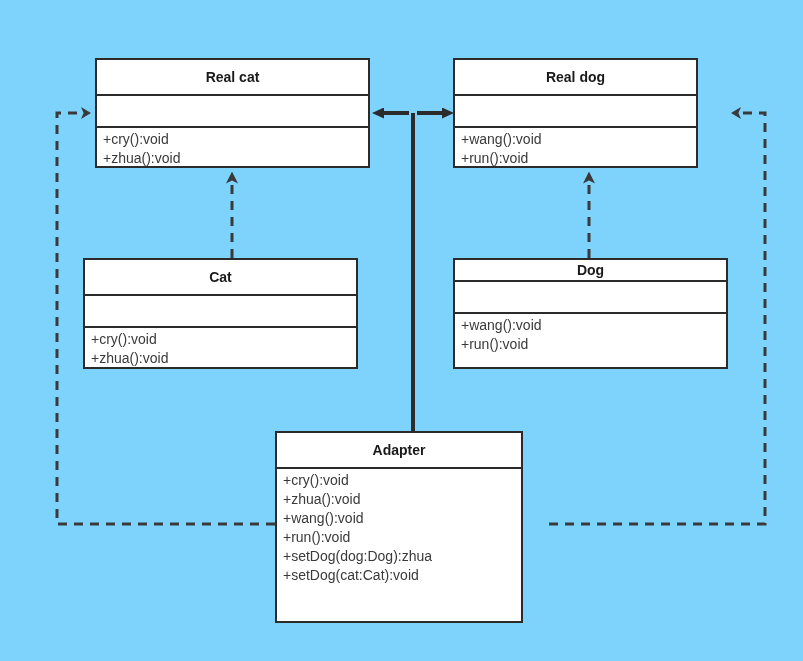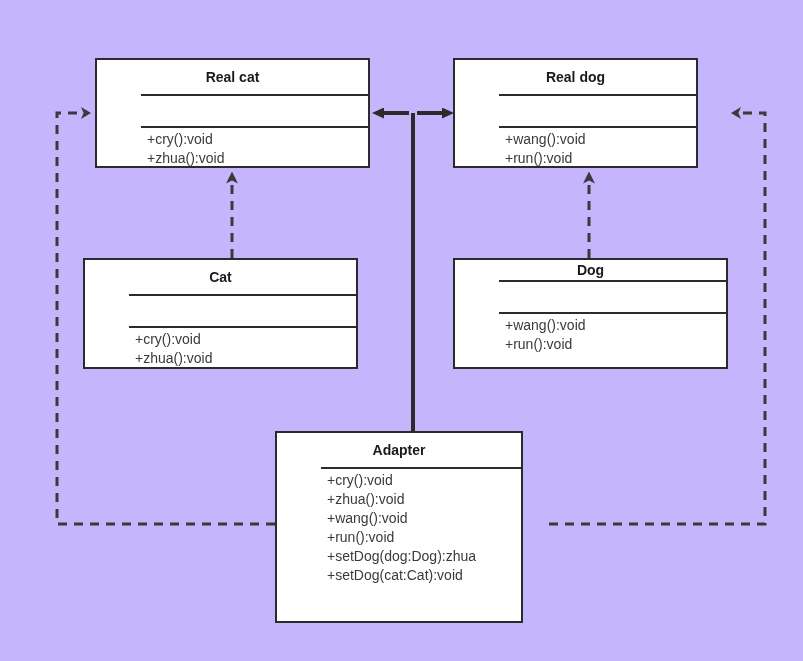--- a/index.html
+++ b/index.html
@@ -4,21 +4,21 @@
 <style>
   html, body {
     margin: 0;
     padding: 0;
     background: #000000;
   }
   #canvas {
     position: relative;
     width: 803px;
     height: 661px;
-    background: #c4b5fd;
+    background: #7dd3fc;
     overflow: hidden;
     font-family: "Liberation Sans", sans-serif;
   }
   #connectors {
     position: absolute;
     left: 0;
     top: 0;
     width: 803px;
     height: 661px;
   }
@@ -36,21 +36,20 @@
     color: #1a1a1a;
     box-sizing: border-box;
     display: flex;
     align-items: center;
     justify-content: center;
   }
   .uml-compartment {
     border-top: 2px solid #2b2b2b;
     box-sizing: border-box;
     padding: 2px 6px 3px 6px;
-    margin-left: 44px;
   }
   .uml-line {
     font-size: 14px;
     color: #3a3a3a;
     line-height: 19px;
     white-space: pre;
   }
   .empty-attrs {
     height: 32px;
   }

